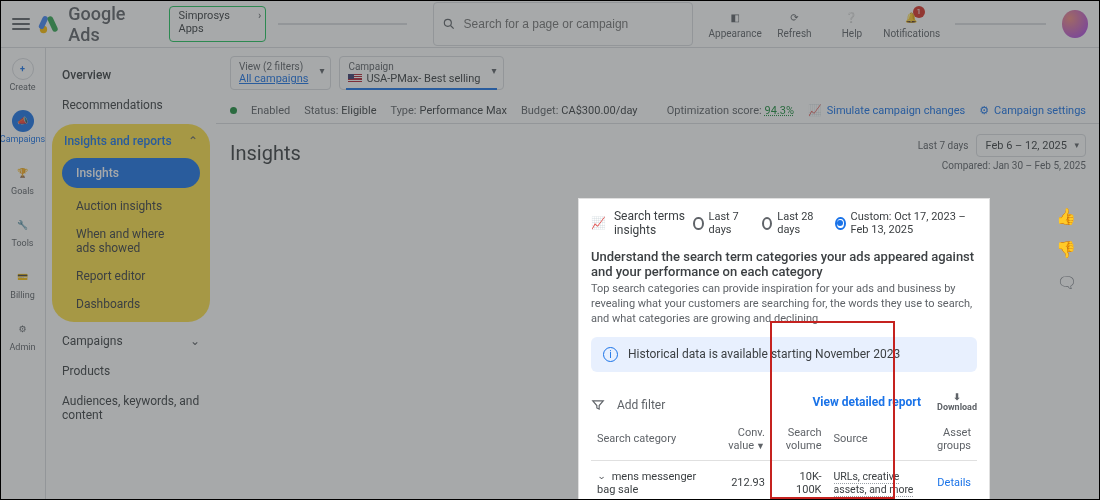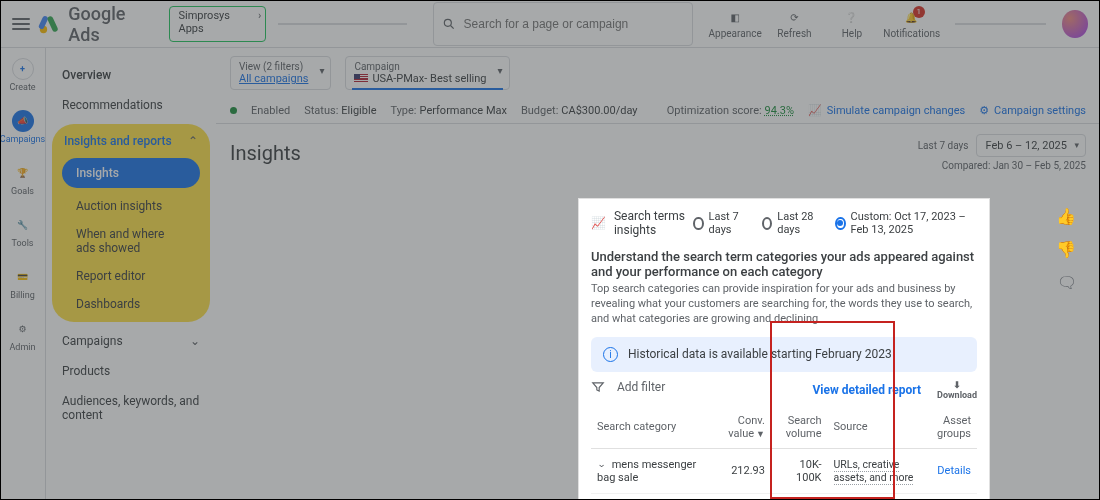--- a/index.html
+++ b/index.html
@@ -39,21 +39,21 @@
   .sb-section{background:#fde047;border-radius:22px;padding:4px 0;margin:4px 0;}
   .sb-section .sb-head{display:flex;align-items:center;justify-content:space-between;padding:6px 12px;color:#1a73e8;font-weight:500;}
   .sb-pill{background:#1a73e8;color:#fff;border-radius:18px;padding:8px 14px;margin:4px 10px;font-weight:500;}
   .sb-sub{padding:7px 14px;margin:0 10px;font-size:12px;color:#3c4043;cursor:pointer;}
   .chev{color:#5f6368;}
   .chev.up::before{content:"⌃";}
   .chev.down::before{content:"⌄";}
 
   
   .main{flex:1;position:relative;overflow:hidden;}
-  .viewbar{display:flex;gap:14px;padding:8px 14px;align-items:flex-start;}
+  .viewbar{display:flex;gap:8px;padding:8px 14px;align-items:flex-start;}
   .viewbox{border:1px solid #dadce0;border-radius:4px;padding:4px 22px 4px 8px;font-size:10px;color:#5f6368;position:relative;min-width:95px;}
   .viewbox .val{color:#3c4043;font-size:11px;}
   .viewbox .val.link{color:#1a73e8;text-decoration:underline;}
   .viewbox::after{content:"▾";position:absolute;right:6px;top:8px;color:#5f6368;font-size:10px;}
   .campaign-val{display:flex;align-items:center;gap:4px;}
   .flag{width:14px;height:9px;background:linear-gradient(#b22234 10%,#fff 10% 20%,#b22234 20% 30%,#fff 30% 40%,#b22234 40% 50%,#fff 50% 60%,#b22234 60% 70%,#fff 70% 80%,#b22234 80% 90%,#fff 90%);position:relative;}
   .flag::before{content:"";position:absolute;left:0;top:0;width:6px;height:5px;background:#3c3b6e;}
   .camp-underline{position:absolute;left:6px;right:6px;bottom:-1px;height:2px;background:#1a73e8;}
 
   .statusbar{display:flex;align-items:center;gap:14px;padding:6px 14px;font-size:11px;color:#5f6368;border-bottom:1px solid #dadce0;}
@@ -79,21 +79,21 @@
   .radio{width:13px;height:13px;border:2px solid #5f6368;border-radius:50%;display:inline-flex;align-items:center;justify-content:center;}
   .radio.sel{border-color:#1a73e8;}
   .radio.sel::after{content:"";width:6px;height:6px;border-radius:50%;background:#1a73e8;}
   .radio-label{display:flex;align-items:center;gap:5px;cursor:pointer;}
 
   .panel h3{font-size:13px;font-weight:500;margin-top:12px;}
   .panel .desc{font-size:11px;color:#5f6368;margin-top:3px;line-height:1.35;}
   .info-banner{background:#e8f0fe;border-radius:6px;display:flex;align-items:center;gap:10px;padding:10px 12px;margin-top:10px;font-size:12px;color:#3c4043;}
   .info-ico{color:#1a73e8;border:1.5px solid #1a73e8;border-radius:50%;width:15px;height:15px;font-size:10px;line-height:13px;text-align:center;}
 
-  .toolbar{display:flex;align-items:flex-start;justify-content:space-between;margin-top:8px;}
+  .toolbar{display:flex;align-items:flex-end;justify-content:space-between;margin-top:20px;}
   .toolbar-left{display:flex;align-items:center;gap:12px;color:#5f6368;font-size:12px;}
   .filter-ico{width:14px;height:14px;}
   .toolbar-right{display:flex;align-items:center;gap:16px;font-weight:bold;}
   .link-blue{color:#1a73e8;font-size:12px;cursor:pointer;}
   .dl{display:flex;flex-direction:column;align-items:center;font-size:9px;color:#5f6368;cursor:pointer;}
 
   table{width:100%;border-collapse:collapse;margin-top:6px;font-size:11px;}
   th{color:#5f6368;font-weight:400;text-align:left;padding:8px 6px;border-bottom:1px solid #e0e0e0;}
   th.r, td.r{text-align:right;}
   td{padding:9px 6px;border-bottom:1px solid #f1f1f1;color:#3c4043;}
@@ -292,21 +292,21 @@
             <label class="radio-label">
                 <span class="radio sel"></span>
                 <span>Custom: Oct 17, 2023 – Feb 13, 2025</span>
               </label>
           </div>
         </div>
         <h3>Understand the search term categories your ads appeared against and your performance on each category</h3>
         <div class="desc">Top search categories can provide inspiration for your ads and business by revealing what your customers are searching for, the words they use to search, and what categories are growing and declining</div>
         <div class="info-banner">
           <span class="info-ico">i</span>
-          <span>Historical data is available starting February 2023</span>
+          <span>Historical data is available starting November 2023</span>
         </div>
         <div class="toolbar">
           <div class="toolbar-left">
             <svg class="filter-ico" viewBox="0 0 24 24">
                 <path d="M3 5h18l-7 8v6l-4-2v-4z" fill="none" stroke="#5f6368" stroke-width="2"></path>
               </svg>
             <span>Add filter</span>
           </div>
           <div class="toolbar-right">
             <span class="link-blue">View detailed report</span>

